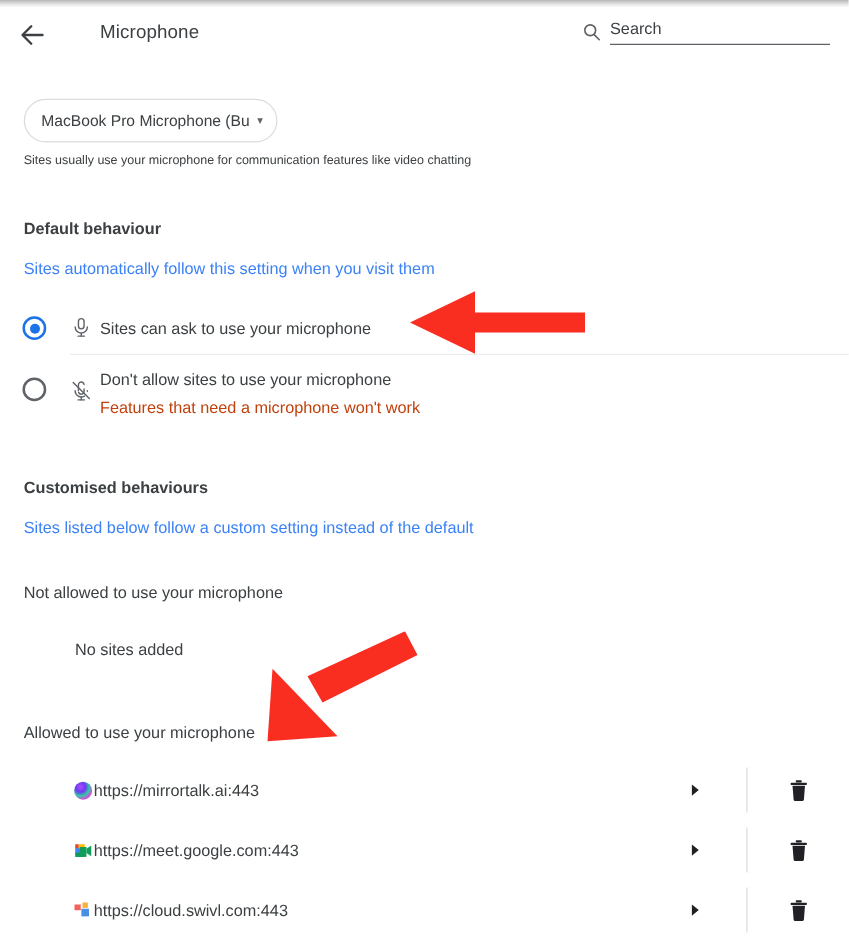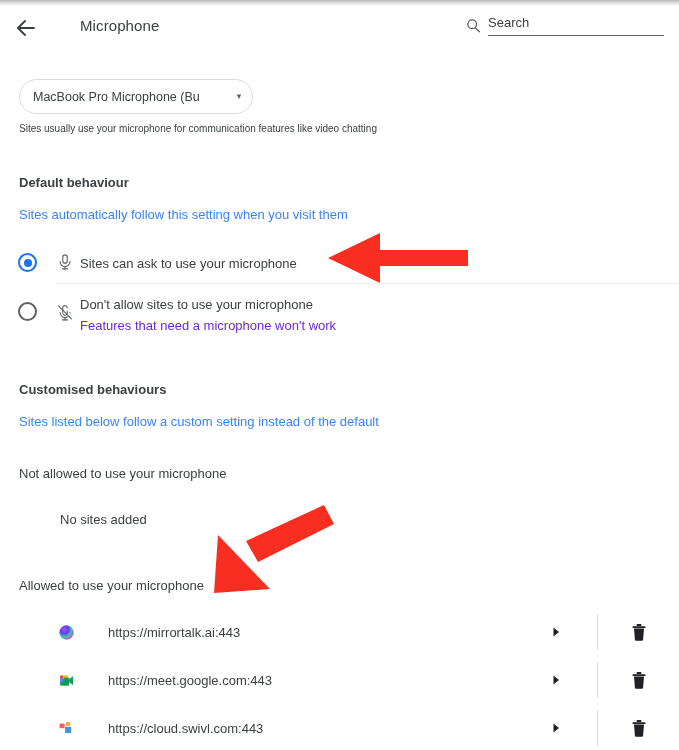--- a/index.html
+++ b/index.html
@@ -96,21 +96,20 @@
     height: 35px;
     padding: 0 11px 0 13px;
     border: 1px solid #dadce0;
     border-radius: 18px;
     background: #fff;
     font-family: "Liberation Sans", sans-serif;
     font-size: 12.5px;
     color: #3c4043;
     cursor: pointer;
     white-space: nowrap;
-    gap: 31px;
   }
   .device-select .caret {
     margin-left: 6px;
     font-size: 9px;
     color: #5f6368;
     line-height: 1;
   }
 
   .device-desc {
     position: absolute;
@@ -186,21 +185,21 @@
   .opt-icon svg { display: block; }
 
   .opt-text { position: absolute; left: 80px; }
   .opt-label {
     font-size: 13px;
     color: #3c4043;
     white-space: nowrap;
   }
   .opt-sublabel {
     font-size: 13px;
-    color: #6d28d9;
+    color: #c2410c;
     white-space: nowrap;
     margin-top: 5px;
   }
   #opt-ask .opt-text { top: 9px; }
   #opt-block .opt-text { top: 0px; }
 
   .option-divider {
     position: absolute;
     left: 56px;
     top: 283px;
@@ -239,21 +238,21 @@
   }
   .site-favicon {
     position: absolute;
     left: 58px;
     width: 17px;
     height: 17px;
   }
   .site-favicon svg { display: block; }
   .site-url {
     position: absolute;
-    left: 108px;
+    left: 75px;
     font-size: 13px;
     color: #3c4043;
     white-space: nowrap;
   }
   .row-chevron {
     position: absolute;
     left: 551px;
     width: 10px;
     height: 12px;
     color: #202124;

